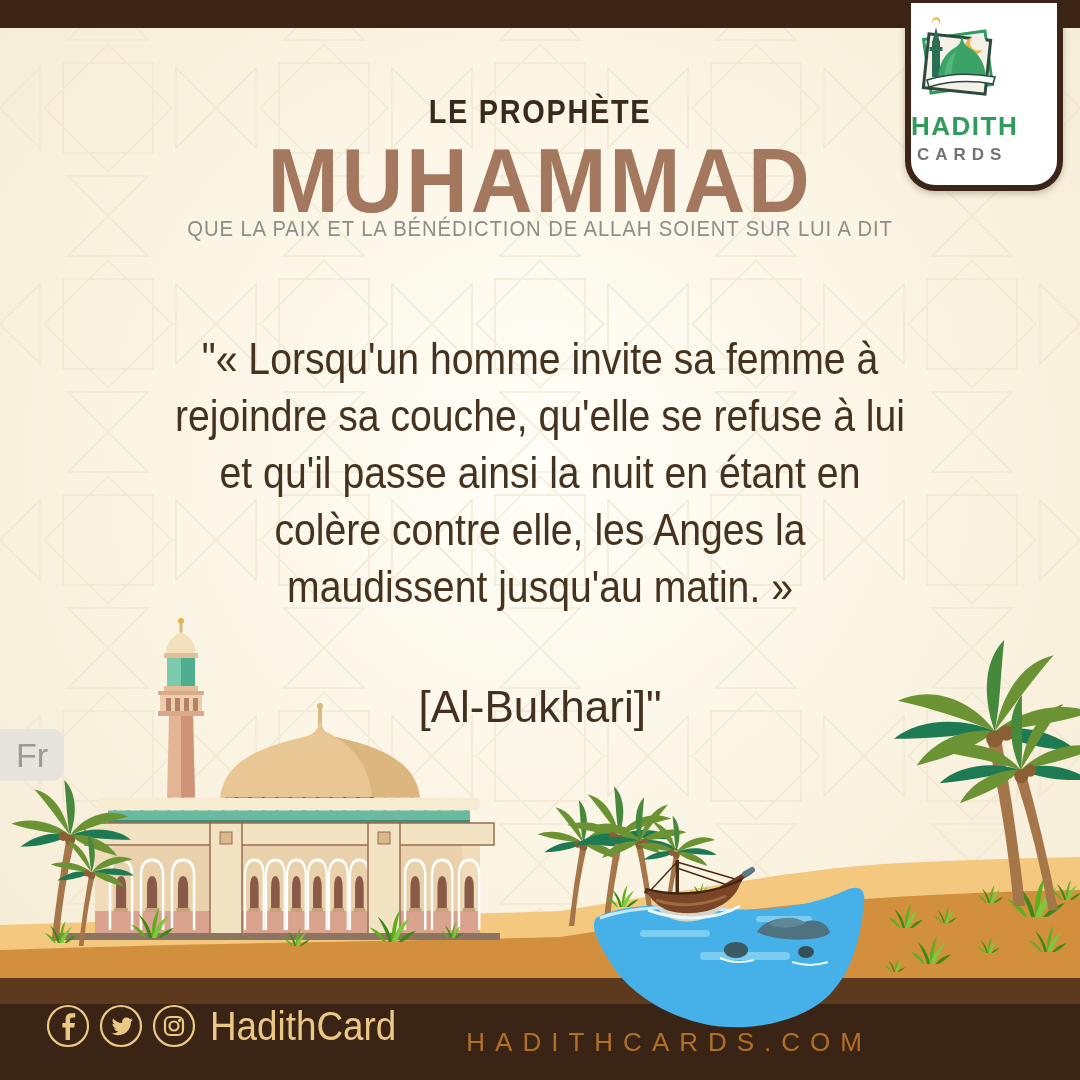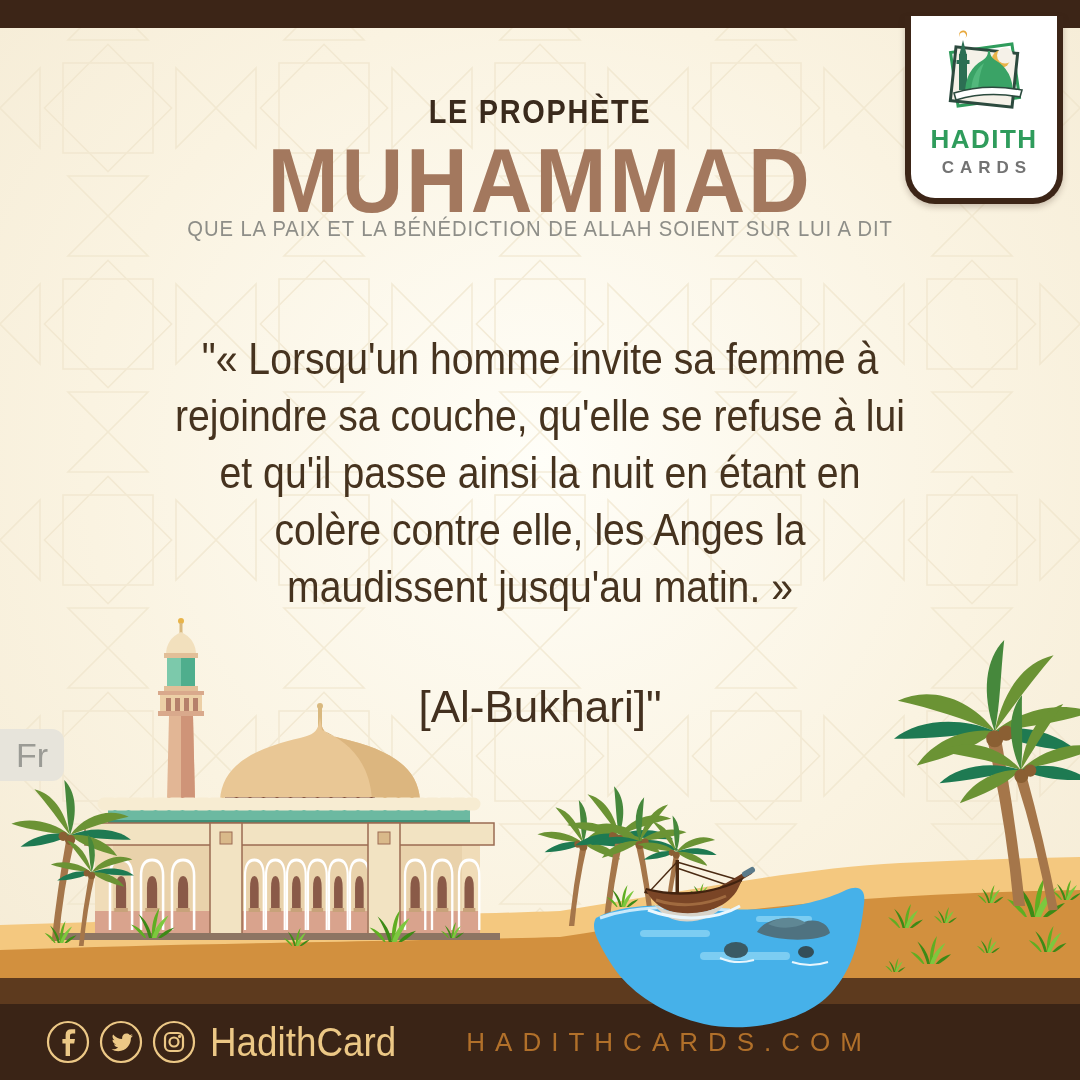--- a/index.html
+++ b/index.html
@@ -5,23 +5,23 @@
   html,body{margin:0;padding:0;background:#e8e8e8;}
   .page{
     position:relative;width:1080px;height:1080px;overflow:hidden;
     font-family:"Liberation Sans",sans-serif;
     background:radial-gradient(circle at 540px 460px,#fffef8 0%,#faf3e1 55%,#f4ead3 100%);
   }
   .pattern-layer{position:absolute;inset:0;z-index:0;pointer-events:none;}
   .top-bar{position:absolute;top:0;left:0;width:1080px;height:28px;background:#3c2517;z-index:6;}
   
   .logo-badge{
-    position:absolute;top:16px;right:17px;width:146px;height:182px;z-index:7;
+    position:absolute;top:3px;right:17px;width:146px;height:182px;z-index:7;
     background:#ffffff;border:6px solid #3c2517;border-top:none;
-    border-radius:0 0 30px 30px;display:flex;flex-direction:column;align-items:center;
+    border-radius:0 0 30px 30px;display:flex;flex-direction:column;
     box-shadow:0 3px 6px rgba(60,37,23,.25);
   }
   .logo-badge svg{margin-top:8px;}
   .logo-line1{color:#2f9c5c;font-weight:bold;font-size:26px;letter-spacing:1.5px;margin-top:-2px;}
   .logo-line2{color:#737373;font-weight:bold;font-size:17px;letter-spacing:6px;margin-top:3px;text-indent:6px;}
   
   .hdr{position:absolute;left:0;width:1080px;text-align:center;z-index:3;}
   .t1{top:92px;font-size:34px;font-weight:bold;color:#3a2a1c;}
   .t1 .inner{display:block;transform:scaleX(.85);letter-spacing:2px;}
   .t2{top:130px;font-size:90px;font-weight:bold;color:#a3785e;}
@@ -41,21 +41,21 @@
     position:absolute;left:0;top:729px;width:64px;height:52px;z-index:8;
     background:#e7e4db;border-radius:0 12px 12px 0;
     display:flex;align-items:center;justify-content:center;
     color:#9b9b95;font-size:34px;
   }
   
   .scene{position:absolute;left:0;top:600px;width:1080px;height:480px;z-index:5;pointer-events:none;}
   
   .footer{
     position:absolute;left:0;top:1004px;width:896px;height:76px;z-index:10;
-    display:flex;align-items:center;
+    display:flex;align-items:flex-start;
   }
   .social{display:flex;align-items:center;gap:9px;margin-left:46px;}
   .brand{color:#ecc886;font-size:40px;margin-left:14px;}
   .brand .inner{display:inline-block;transform:scaleX(.92);transform-origin:left center;}
   .website{position:absolute;right:24px;top:50%;transform:translateY(-50%);
     color:#b1702a;font-size:26px;letter-spacing:10px;}
 </style>
 </head>
 <body>
 

